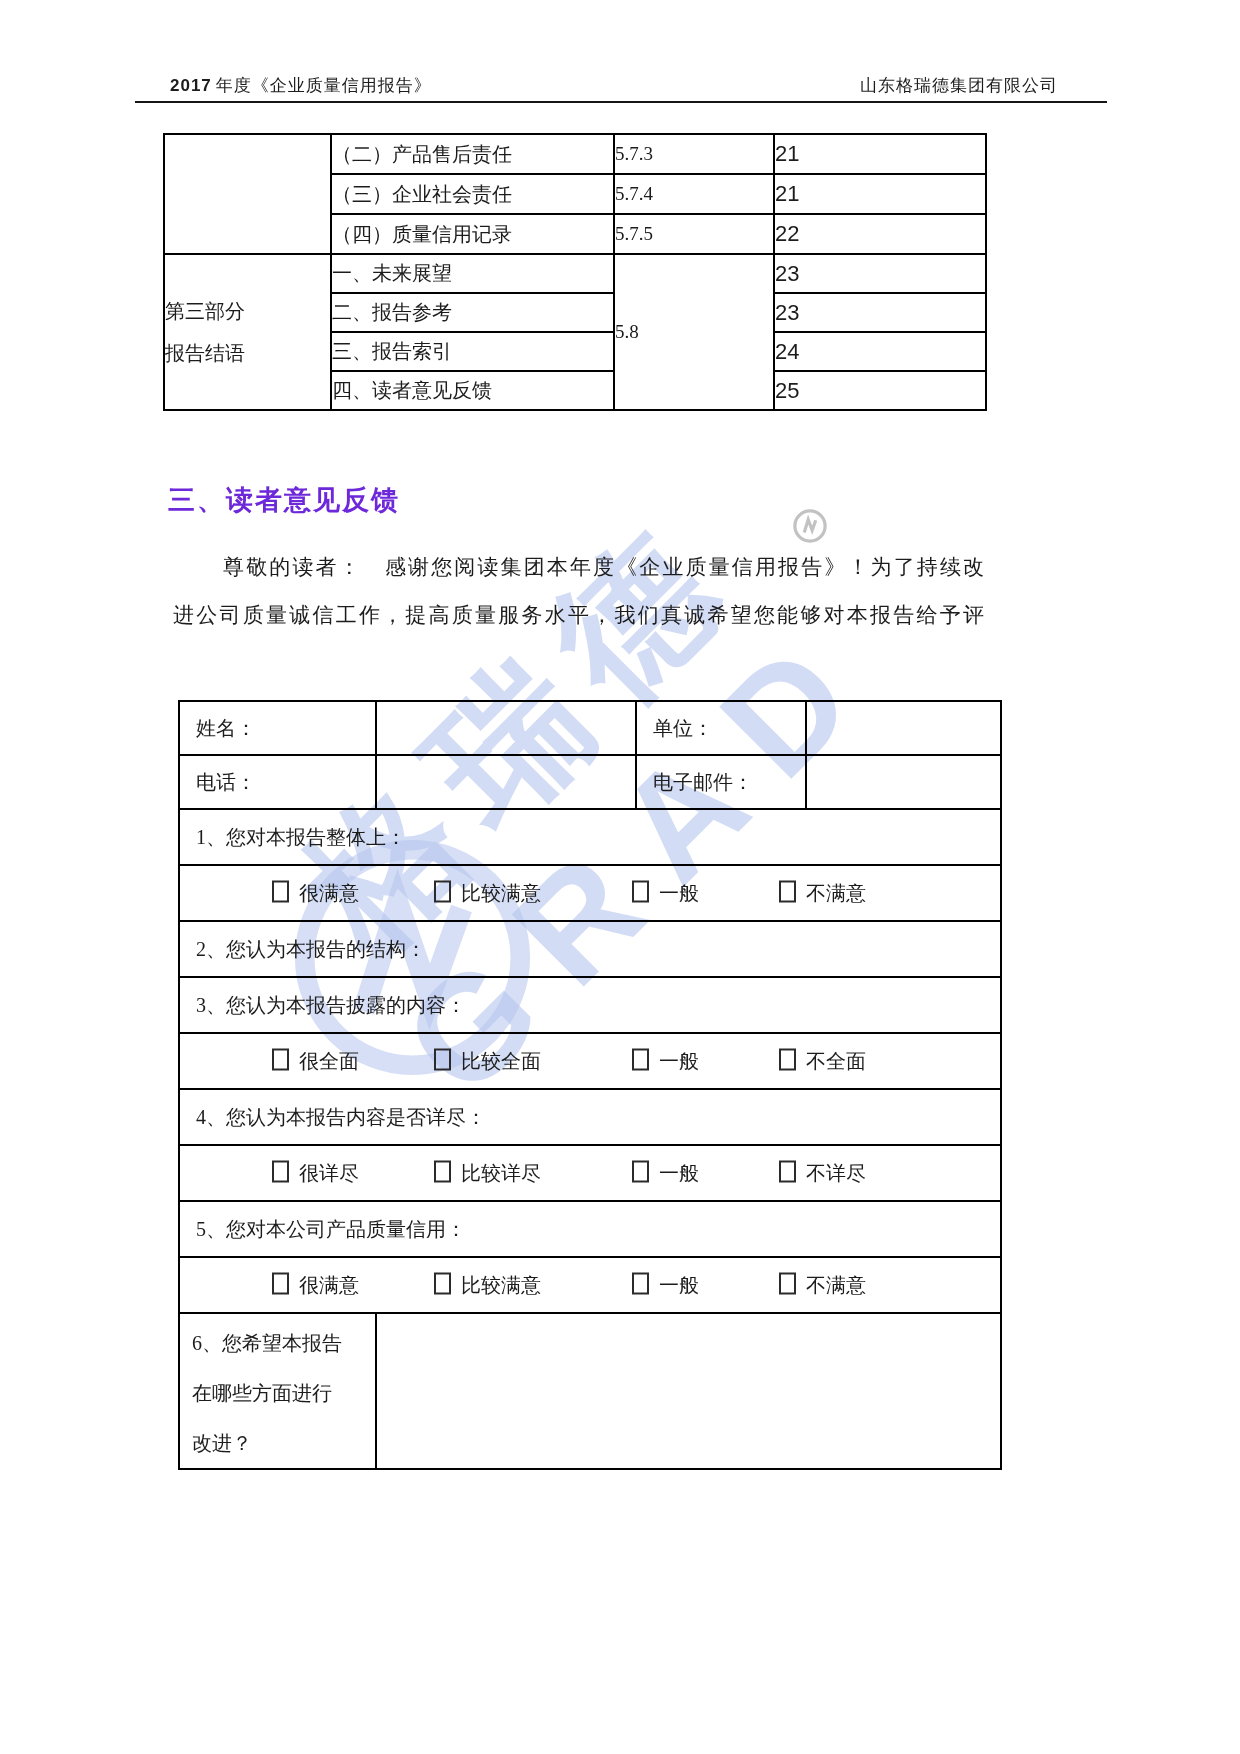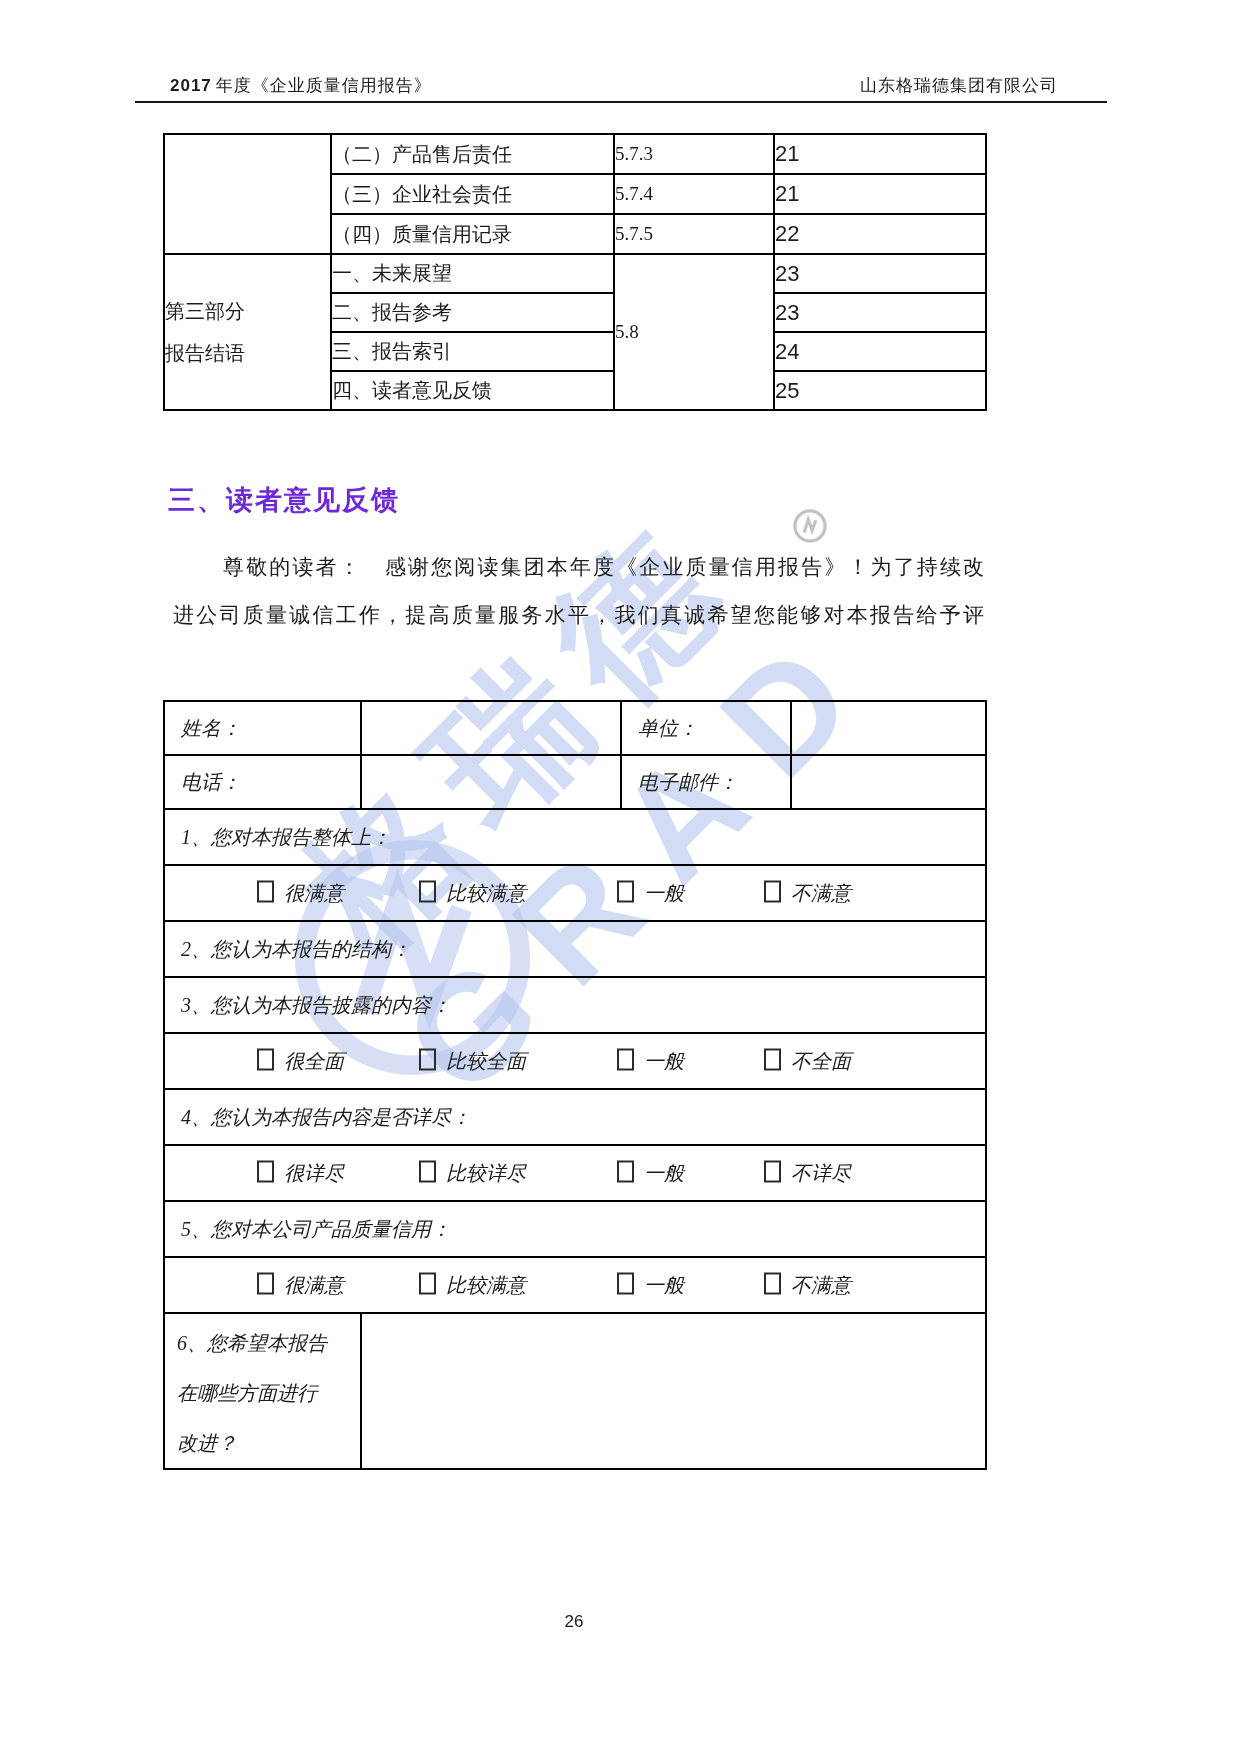--- a/index.html
+++ b/index.html
@@ -32,21 +32,21 @@
 
   
   .sec-h{position:absolute;left:168px;top:482px;font-family:"Liberation Sans",sans-serif;
          font-weight:bold;font-size:27px;letter-spacing:2px;color:#6d28d9;}
   .para{position:absolute;left:163px;top:543px;width:822px;font-size:21px;line-height:48px;letter-spacing:1px;}
   .para .l{text-align:justify;text-align-last:justify;margin-left:10px;}
   .para .l1{text-indent:50px;}
   .para .l3{text-align-last:left;}
 
   
-  .frm{position:absolute;left:163px;top:700px;width:822px;font-size:20px;font-style:italic;}
+  .frm{position:absolute;left:178px;top:700px;width:822px;font-size:20px;}
   .frm td{padding-left:16px;}
   .frm .info{height:54px;}
   .frm .qrow{height:56px;}
   .frm .optcell{position:relative;padding:0;}
   .opt{position:absolute;top:50%;transform:translateY(-50%);white-space:nowrap;padding-left:32px;}
   .opt.o1{left:60px;} .opt.o2{left:222px;} .opt.o3{left:412px;margin-left:8px;} .opt.o4{left:567px;}
   .box{display:inline-block;width:13px;height:18px;border:2px solid #2b2b2b;margin-right:10px;
        vertical-align:-3px;background:transparent;}
   .frm .q6row{height:154px;}
   .frm .q6{vertical-align:top;padding:4px 8px 0 12px;}
@@ -212,15 +212,14 @@
       <td class="q6" style="width:212px">
         <div>6、您希望本报告</div>
         <div>在哪些方面进行</div>
         <div>改进？</div>
       </td>
       <td colspan="3"></td>
     </tr>
   </tbody>
     </table>
 
-  <div class="ftr">26</div>
 
 </div>
 
 </body></html>

